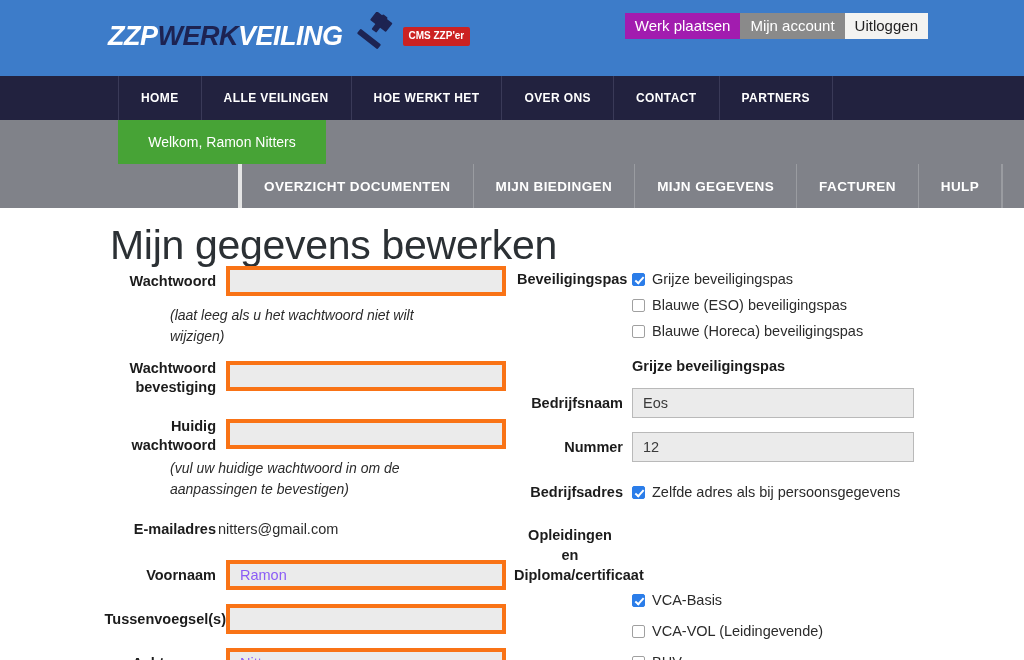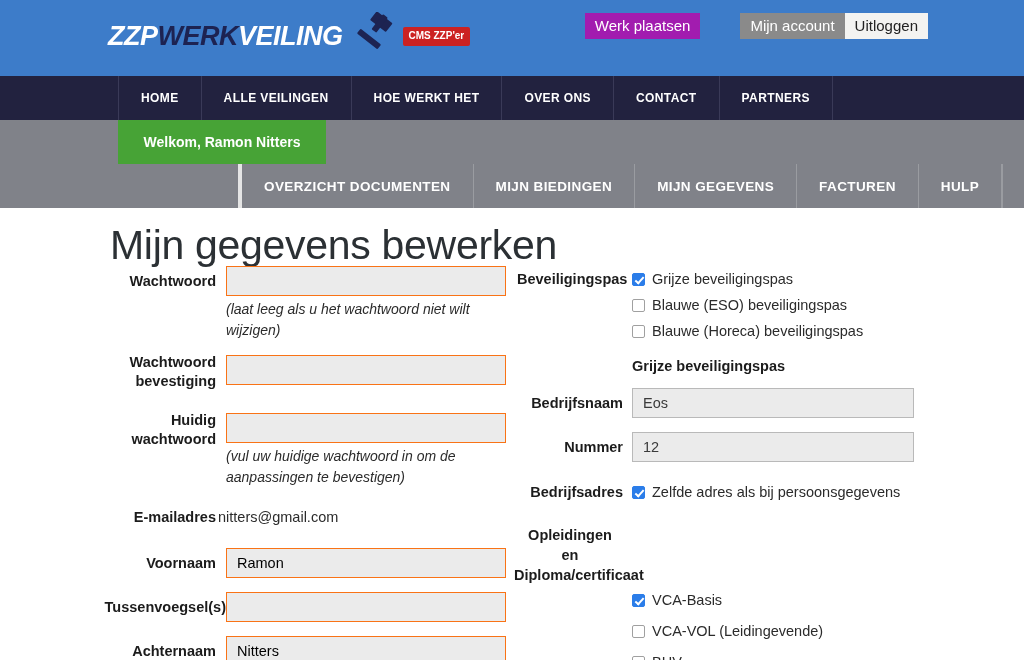--- a/index.html
+++ b/index.html
@@ -60,21 +60,21 @@
   .top-btn {
     font-size: 15px;
     padding: 3px 10px 4px 10px;
     line-height: 19px;
     white-space: nowrap;
     cursor: pointer;
     border: none;
     font-family: "Liberation Sans", sans-serif;
   }
   .btn-dark { background: #a21caf; color: #ffffff; }
-  .btn-gray { background: #8a8a8a; color: #ffffff; margin-left: 40px; }
+  .btn-gray { background: #8a8a8a; color: #ffffff; }
   .btn-light { background: #f3f3f1; color: #222222; }
 
   
   .main-nav {
     height: 44px;
     background: #22223f;
     display: flex;
     align-items: stretch;
     padding-left: 118px;
   }
@@ -98,21 +98,21 @@
     height: 88px;
     position: relative;
   }
   .welkom-tab {
     position: absolute;
     left: 118px; top: 0;
     width: 208px; height: 44px;
     background: #47a336;
     color: #ffffff;
     font-size: 14px;
-    font-weight: bold;
+    font-weight: normal;
     display: flex;
     align-items: center;
     justify-content: center;
     cursor: pointer;
   }
   .sub-nav {
     position: absolute;
     left: 0; top: 44px;
     width: 932px; height: 44px;
     display: flex;
@@ -159,34 +159,34 @@
     font-size: 14.5px;
     font-weight: bold;
     color: #1c1c1c;
     line-height: 19px;
   }
   .finput {
     margin-left: 116px;
     width: 280px;
     height: 30px;
     background: #ebebeb;
-    border: 1px solid #f97316;
-    font-size: 14.5px;
-    color: #000000;
+    border: 4px solid #f97316;
+    font-size: 14.5px;
+    color: #8b5cf6;
     padding: 0 10px;
     font-family: "Liberation Sans", sans-serif;
   }
   .fhint {
-    margin-left: 116px;
+    margin-left: 60px;
     width: 270px;
     font-size: 14px;
     font-style: italic;
     color: #2b2b2b;
     line-height: 21px;
-    padding-top: 3px;
+    padding-top: 9px;
   }
   .fstatic {
     margin-left: 108px;
     font-size: 14.5px;
     color: #2b2b2b;
     line-height: 30px;
   }
 
   
   .rlabel {

